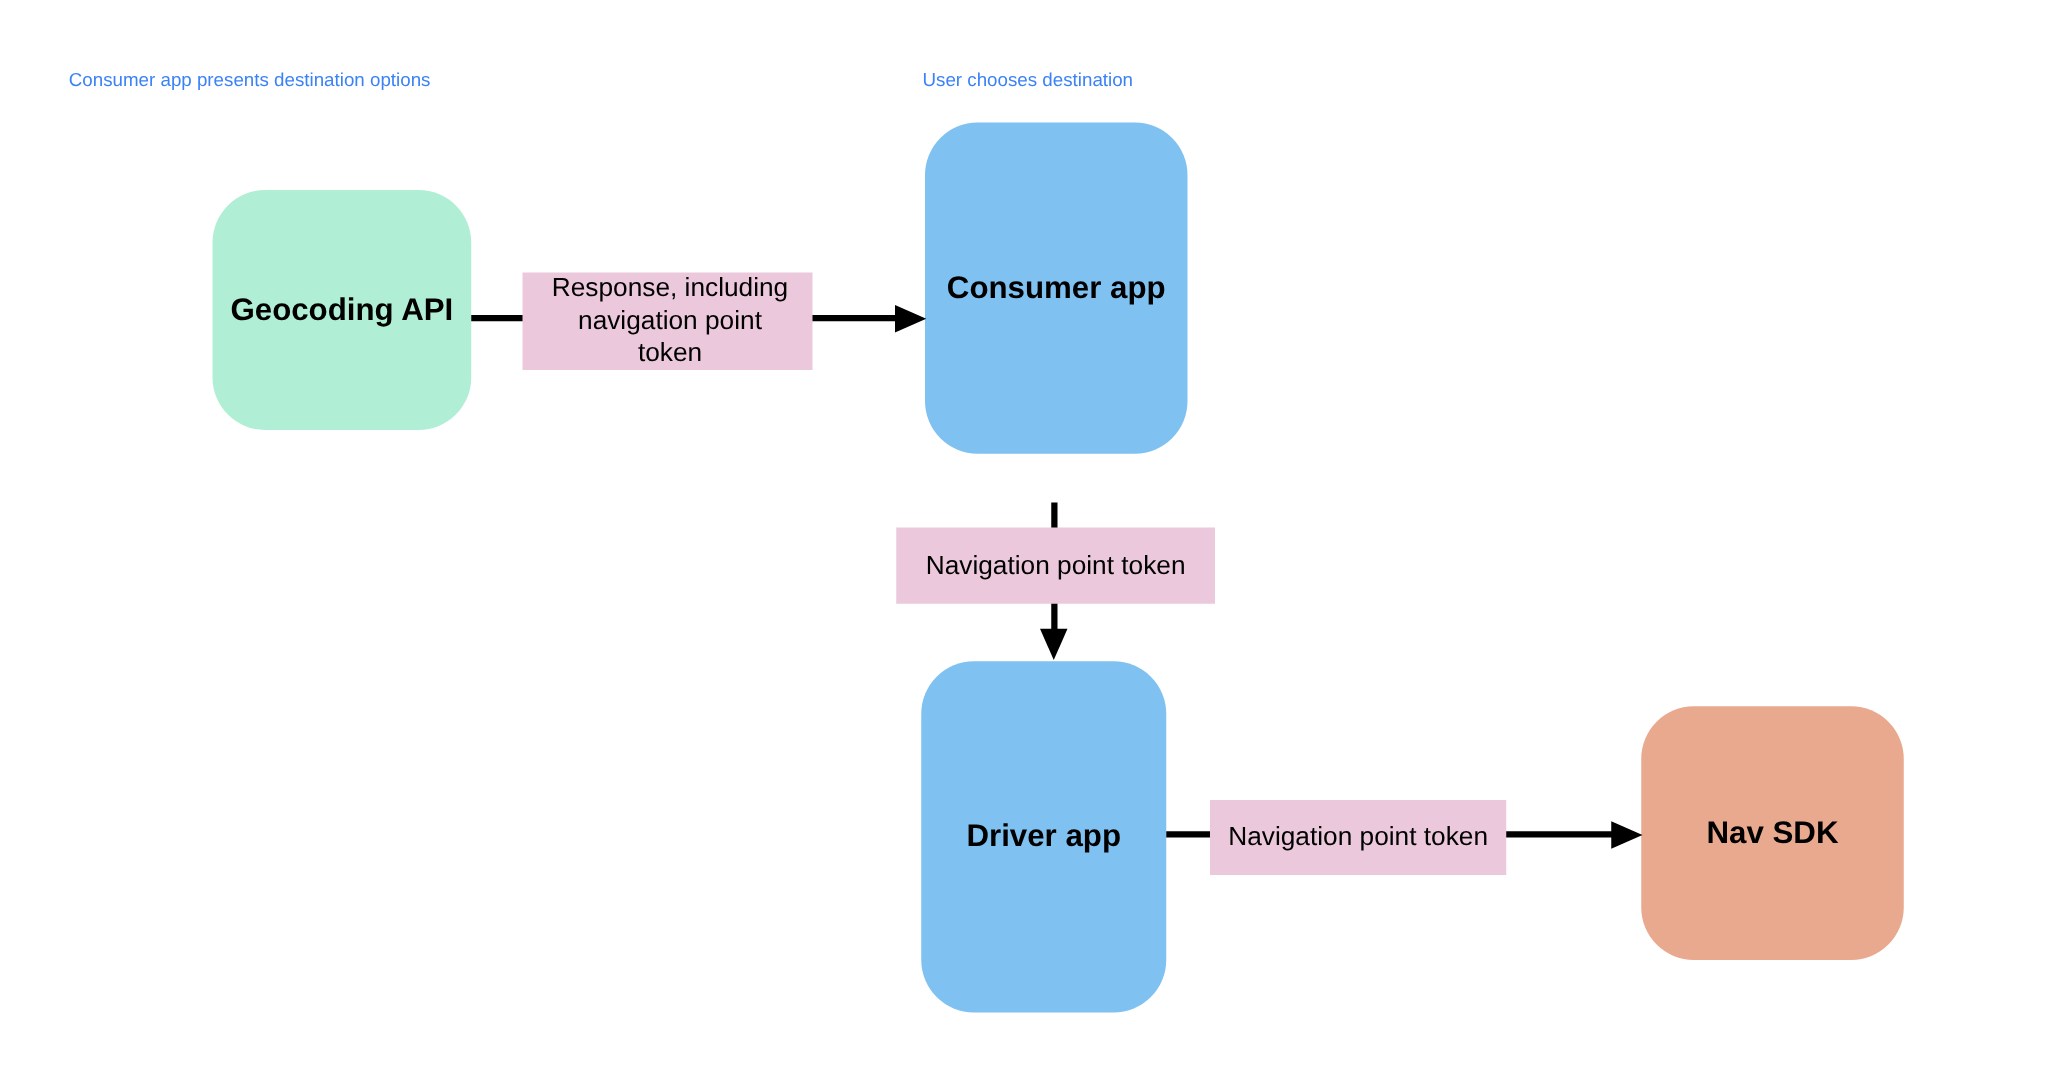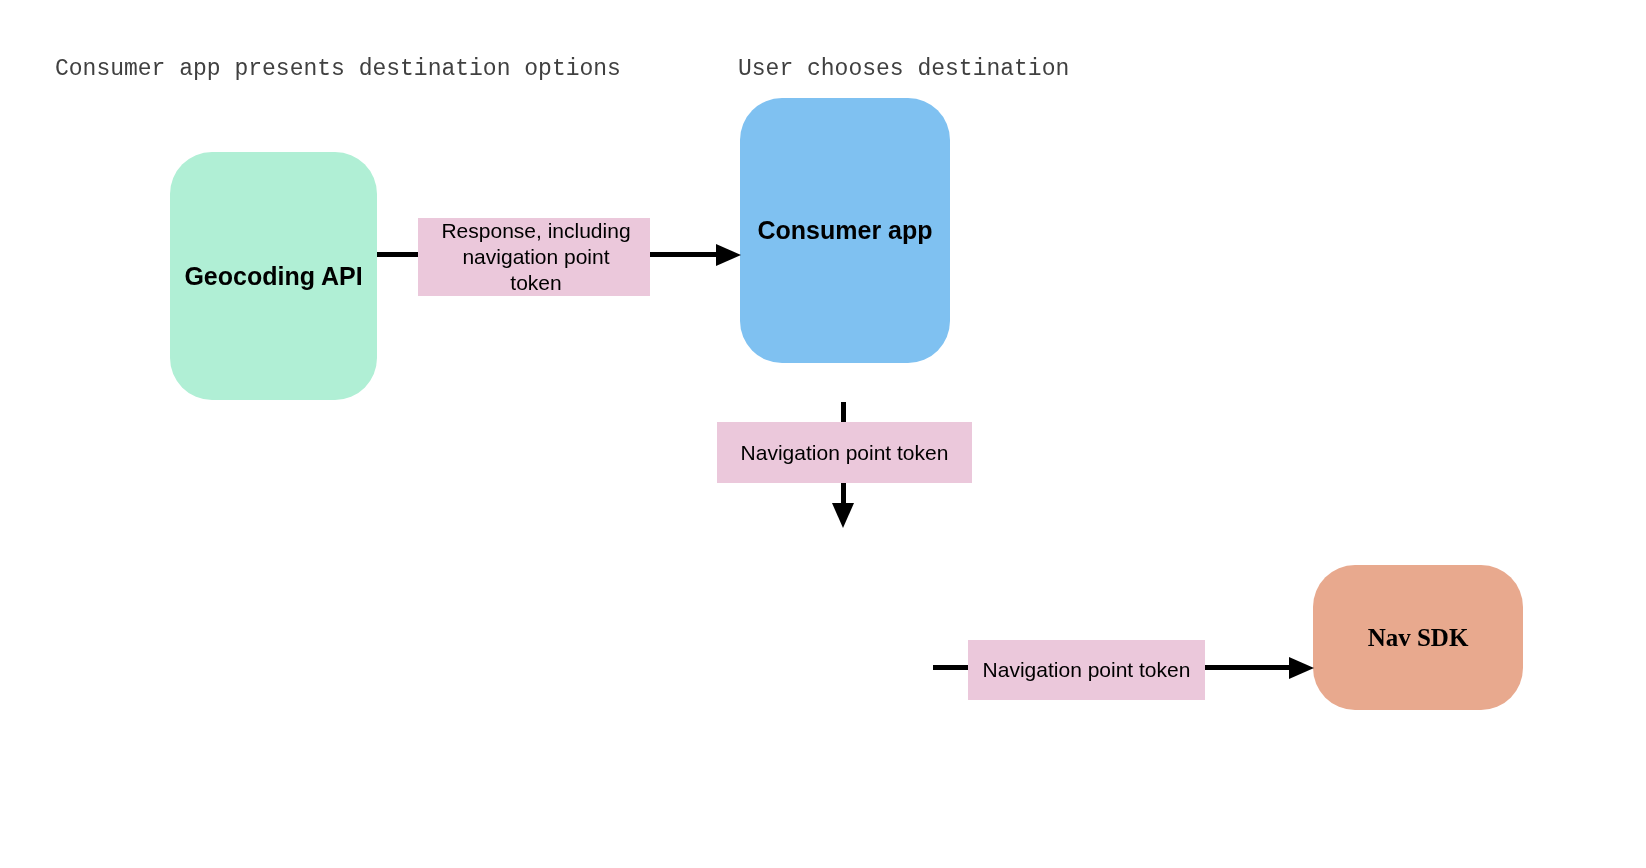--- a/index.html
+++ b/index.html
@@ -7,25 +7,24 @@
     position: relative;
     width: 1646px;
     height: 868px;
     background: #ffffff;
     font-family: "Liberation Sans", sans-serif;
     color: #000000;
     overflow: hidden;
   }
   .caption {
     position: absolute;
-    font-size: 23px;
+    font-size: 15px;
     font-weight: 400;
     white-space: nowrap;
-    color: #404040;
-    font-family: Liberation Mono, monospace;
+    color: #3b82f6;
   }
   .node {
     position: absolute;
     border-radius: 42px;
     display: flex;
     align-items: center;
     justify-content: center;
   }
   .node-label {
     font-weight: 700;
@@ -64,24 +63,24 @@
     z-index: 2;
     box-sizing: border-box;
   }
   .nowrap { white-space: nowrap; }
 
   
   #caption-1 { left: 55px;   top: 56px; }
   #caption-2 { left: 702px;  top: 56px; margin-left: 36px; }
   #caption-3 { left: 1208px; top: 56px; }
 
-  #node-geocoding { left: 170px;  top: 152px; width: 207px; height: 248px; justify-content: center; }
+  #node-geocoding { left: 170px;  top: 152px; width: 207px; height: 192px; justify-content: center; }
   #node-consumer  { left: 740px;  top: 98px; width: 210px; height: 265px; }
   #node-driver    { left: 737px;  top: 529px; width: 196px; height: 281px; }
-  #node-navsdk    { left: 1313px; top: 565px; width: 210px; height: 145px; font-family: Liberation Serif, serif; }
+  #node-navsdk    { left: 1313px; top: 565px; width: 210px; height: 203px; }
 
   #edge1-line  { left: 377px;  top: 252px; width: 341px; height: 5px; }
   #edge1-head  { left: 716px;  top: 244px; }
   #edge1-label { left: 418px;  top: 218px; width: 232px; height: 78px; padding: 0 12px; }
 
   #edge2-line  { left: 841px;  top: 402px; width: 5px;   height: 102px; }
   #edge2-head  { left: 832px;  top: 503px; }
   #edge2-label { left: 717px;  top: 422px; width: 255px; height: 61px; }
 
   #edge3-line  { left: 933px;  top: 665px; width: 357px; height: 5px; }
@@ -97,20 +96,23 @@
   <div class="caption" id="caption-2">User chooses destination</div>
 
   <div class="node" id="node-geocoding" style="background-color: rgb(176, 239, 213);">
     <span class="node-label">Geocoding API</span>
   </div>
 
   <div class="node" id="node-consumer" style="background-color: rgb(127, 193, 241);">
     <span class="node-label">Consumer app</span>
   </div>
 
+  <div class="node" id="node-driver" style="background-color: rgb(127, 193, 241);">
+    <span class="node-label">Driver app</span>
+  </div>
 
   <div class="node" id="node-navsdk" style="background-color: rgb(232, 169, 142);">
     <span class="node-label">Nav SDK</span>
   </div>
 
   <div class="edge-line" id="edge1-line"></div>
   <div class="arrowhead arrow-right" id="edge1-head"></div>
   <div class="edge-label" id="edge1-label" style="background-color: rgb(235, 200, 219); padding-left: 16px;">Response, including navigation point token</div>
 
   <div class="edge-line" id="edge2-line"></div>

